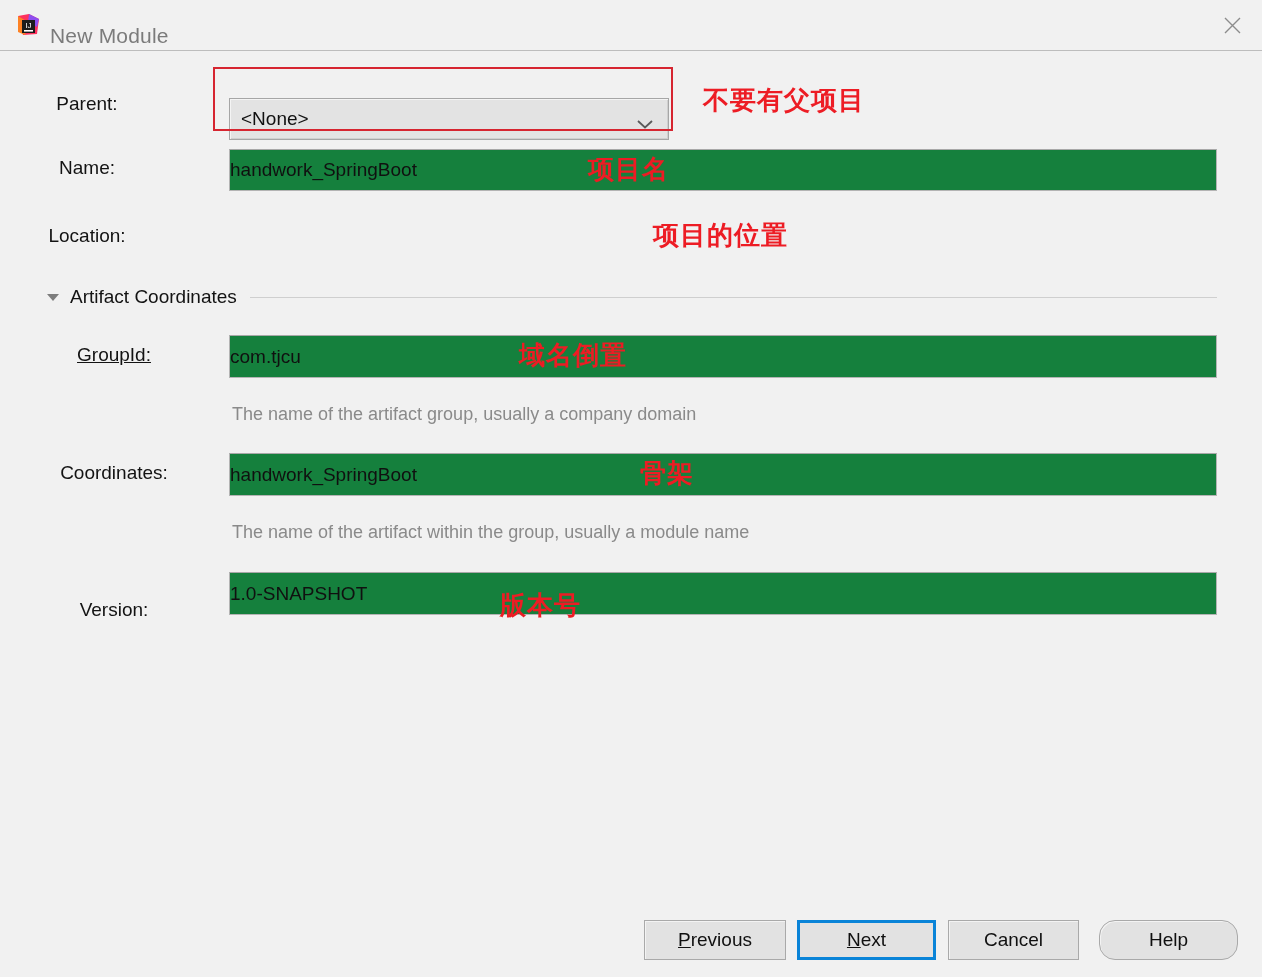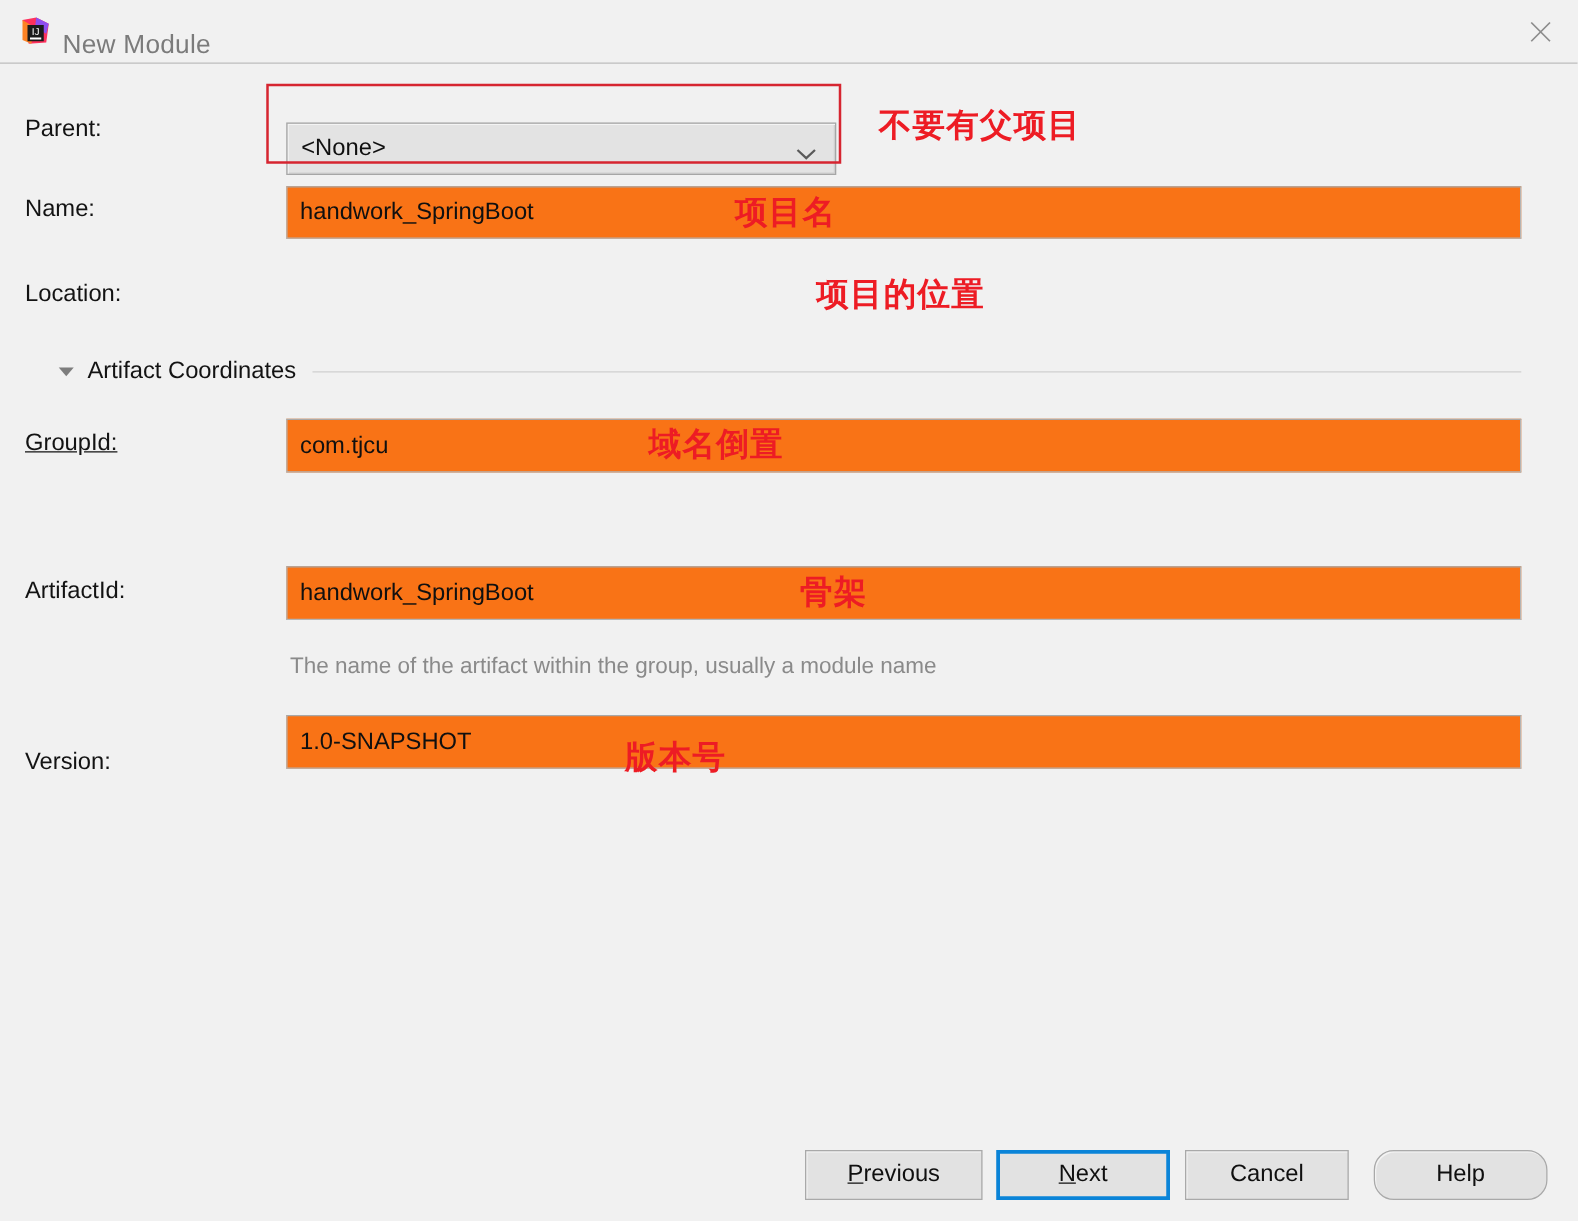--- a/index.html
+++ b/index.html
@@ -57,34 +57,33 @@
     left: 0; top: 51px;
     width: 1262px;
     height: 850px;
   }
 
   .row-label {
     position: absolute;
     font-size: 19px;
     color: #131313;
     white-space: nowrap;
-    text-align: left;
+    text-align: center;
   }
 
   .field {
     position: absolute;
     box-sizing: border-box;
-    background: #f97316;
+    background: #15803d;
     border: 1px solid #b4b4b4;
     border-top-color: #a8a8a8;
     display: flex;
     align-items: center;
     font-size: 19px;
     color: #101010;
-    padding-left: 10px;
     overflow: hidden;
     white-space: nowrap;
   }
 
   
   .combo {
     position: absolute;
     box-sizing: border-box;
     background: #e3e3e3;
     border: 1px solid #a6a6a6;
@@ -250,22 +249,23 @@
   </div>
 
   <div class="row-label" style="left:20px; top:293px; width:188px;text-decoration:underline;">GroupId:</div>
 
   <div class="field" style="left:229px; top:284px; width:988px; height:43px;">
     <span>com.tjcu</span>
   </div>
 
   <div class="annot" style="left:519px; top:287px;">域名倒置</div>
 
-
-  <div class="row-label" style="left:20px; top:411px; width:188px;">ArtifactId:</div>
+  <div class="hint" style="left:232px; top:353px;">The name of the artifact group, usually a company domain</div>
+
+  <div class="row-label" style="left:20px; top:411px; width:188px;">Coordinates:</div>
 
   <div class="field" style="left:229px; top:402px; width:988px; height:43px;">
     <span>handwork_SpringBoot</span>
   </div>
 
   <div class="annot" style="left:640px; top:405px;">骨架</div>
 
   <div class="hint" style="left:232px; top:471px;">The name of the artifact within the group, usually a module name</div>
 
   <div class="row-label" style="left:20px; top:548px; width:188px;">Version:</div>

